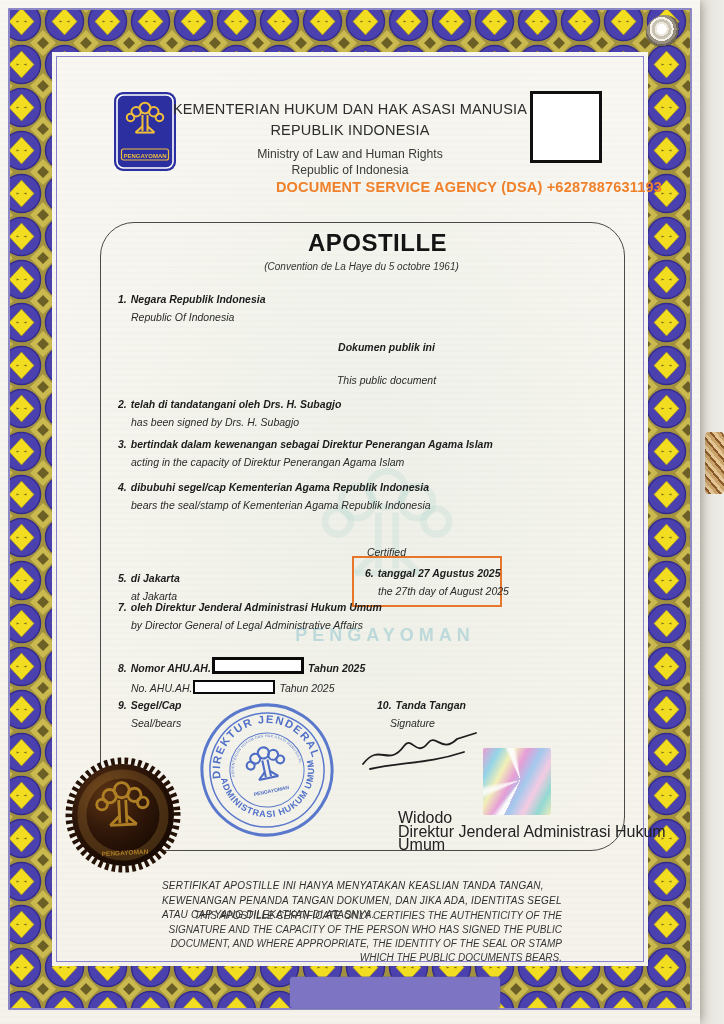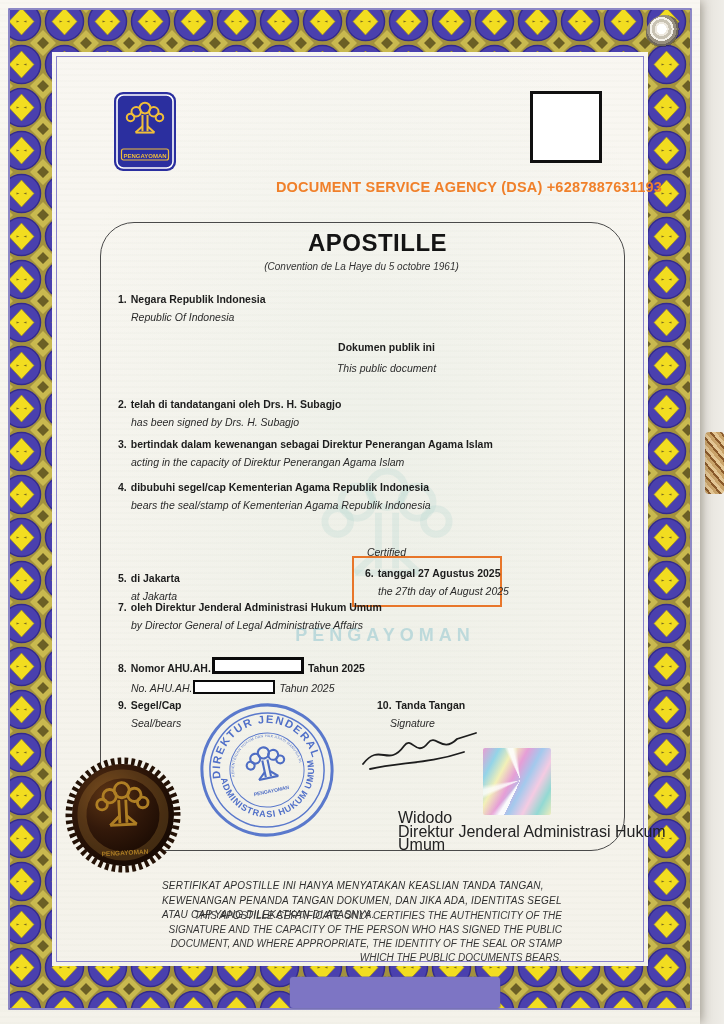--- a/index.html
+++ b/index.html
@@ -23,21 +23,21 @@
   .hdr{position:absolute;left:150px;top:99px;width:400px;text-align:center;color:#2d2d2d;}
   .hdr .t1{font-size:14.5px;letter-spacing:.2px;line-height:21px;}
   .hdr .t2{font-size:12.2px;line-height:16px;color:#3a3a3a;}
   .qr-box{position:absolute;left:530px;top:91px;width:66px;height:66px;background:#fff;border:3px solid #101010;}
   .promo{position:absolute;left:62px;top:177px;width:600px;text-align:right;color:#F0802A;font-weight:bold;font-size:14.5px;line-height:20.5px;letter-spacing:.2px;}
   
   .cert-box{position:absolute;left:100px;top:222px;width:523px;height:627px;border:1.5px solid #4a4a4a;border-radius:34px;}
   .cert-title{position:absolute;left:116px;top:229px;width:523px;text-align:center;font-weight:bold;font-size:24px;letter-spacing:.5px;color:#141414;}
   .cert-sub{position:absolute;left:100px;top:261px;width:523px;text-align:center;font-style:italic;font-size:10px;color:#333;}
   .item{position:absolute;font-size:10.5px;color:#1c1c1c;}
-  .id-line{font-weight:bold;line-height:13px;white-space:nowrap;}
+  .id-line{font-weight:bold;line-height:13px;white-space:nowrap;font-style:italic;}
   .en-line{font-style:italic;line-height:13px;margin-top:5px;margin-left:13px;white-space:nowrap;color:#2a2a2a;}
   .num{display:inline-block;margin-right:4px;}
   .center-block{position:absolute;left:150px;width:473px;text-align:center;font-size:10.5px;color:#1c1c1c;}
   .center-block .en-line{margin-left:0;}
   .hl-box{position:absolute;left:352px;top:556px;width:146px;height:47px;border:2.5px solid #e8762a;}
   .rbox{display:inline-block;width:86px;height:11px;background:#fff;border:3px solid #0a0a0a;vertical-align:-2px;margin:0 4px 0 1px;}
   .rbox.small{width:78px;height:10px;border-width:2.5px;}
   
   .stamp{position:absolute;left:197px;top:700px;transform:rotate(-12deg);opacity:.9;}
   .seal{position:absolute;left:60px;top:752px;transform:rotate(-3deg);}
@@ -109,38 +109,44 @@
     <div class="inner-line"></div>
     <div class="grommet"></div>
 
     <svg class="logo" width="62" height="79" viewBox="0 0 62 79">
       <rect x="0" y="0" width="62" height="79" rx="9" fill="#2b2f9f"></rect>
       <rect x="3" y="3" width="56" height="73" rx="6.5" fill="none" stroke="#ffffff" stroke-width="1.6"></rect>
       <use href="#tree-sym" x="9" y="7" width="44" height="42" style="color:#f0be3a"></use>
       <rect x="7.5" y="57" width="47" height="11" rx="2" fill="none" stroke="#f0be3a" stroke-width="1.2"></rect>
       <text x="31" y="65.5" text-anchor="middle" font-size="6" font-weight="bold" fill="#f0be3a">PENGAYOMAN</text>
     </svg>
+    <div class="hdr">
+      <div class="t1">KEMENTERIAN HUKUM DAN HAK ASASI MANUSIA</div>
+      <div class="t1">REPUBLIK INDONESIA</div>
+      <div class="t2" style="margin-top:5px">Ministry of Law and Human Rights</div>
+      <div class="t2">Republic of Indonesia</div>
+    </div>
     <div class="qr-box"></div>
 
     <div class="promo">
       <div>DOCUMENT SERVICE AGENCY (DSA) +6287887631193</div>
     </div>
 
     <div class="cert-box"></div>
     <div class="cert-title">APOSTILLE</div>
     <div class="cert-sub">(Convention de La Haye du 5 octobre 1961)</div>
 
     <div class="item" style="left:118px;top:293px">
       <div class="id-line"><span class="num">1.</span><span>Negara Republik Indonesia</span></div>
       <div class="en-line">Republic Of Indonesia</div>
     </div>
 
     <div class="center-block" style="top:341px">
       <div class="id-line">Dokumen publik ini</div>
-      <div class="en-line" style="margin-top:8px">This public document</div>
+      <div class="en-line" style="margin-top:20px">This public document</div>
     </div>
 
     <div class="item" style="left:118px;top:398px">
       <div class="id-line"><span class="num">2.</span><span>telah di tandatangani oleh Drs. H. Subagjo</span></div>
       <div class="en-line">has been signed by Drs. H. Subagjo</div>
     </div>
 
     <div class="item" style="left:118px;top:438px">
       <div class="id-line"><span class="num">3.</span><span>bertindak dalam kewenangan sebagai Direktur Penerangan Agama Islam</span></div>
       <div class="en-line">acting in the capacity of Direktur Penerangan Agama Islam</div>

